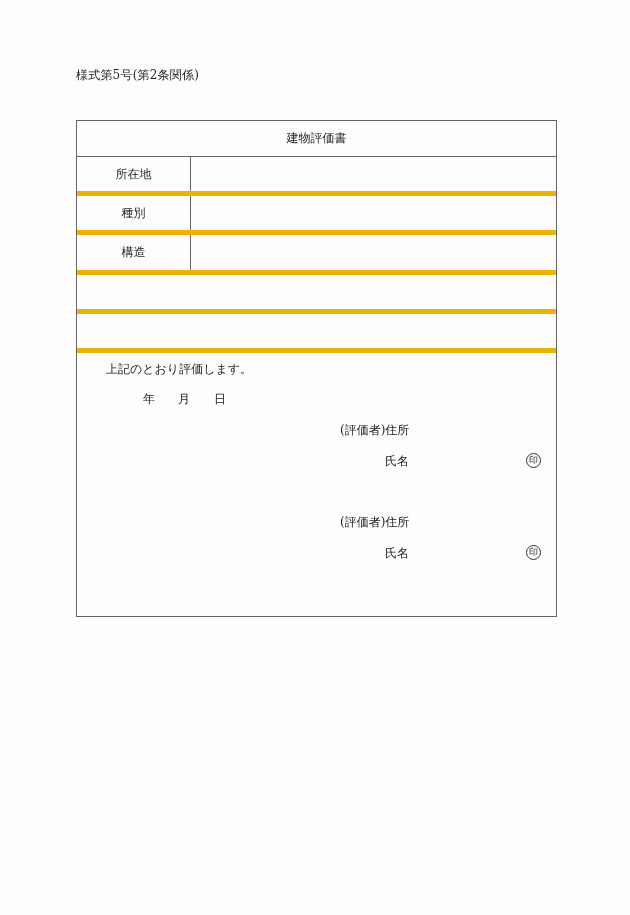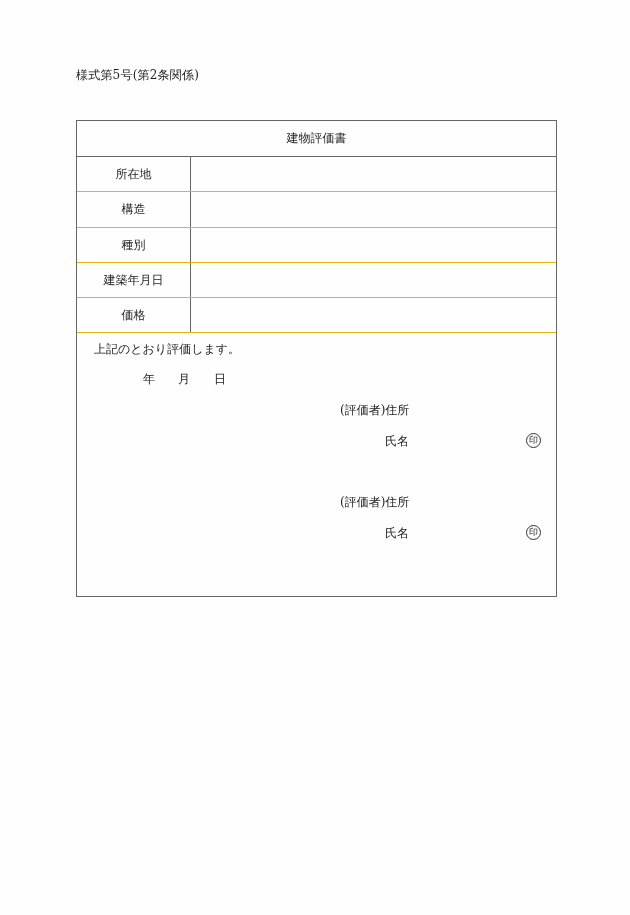--- a/index.html
+++ b/index.html
@@ -1,59 +1,57 @@
 <!DOCTYPE html>
 <html><head>
 <meta charset="utf-8">
 <style>
   html, body { margin:0; padding:0; background:#fefefe; }
   body { width:630px; height:915px; position:relative; overflow:hidden;
          font-family: "DejaVu Serif", "Liberation Serif", serif; color:#222; }
   .form-label { position:absolute; left:76px; top:67px; font-size:12px; letter-spacing:0.2px; }
   .sheet { position:absolute; left:76px; top:120px; width:479px; border:1px solid #666; }
   .title-row { height:35px; border-bottom:1px solid #666; display:flex; align-items:center; justify-content:center; font-size:12px; }
-  .row { display:flex; height:34px; border-bottom:1px solid #eab308;gap:48px; }
+  .row { display:flex; height:34px; border-bottom:5px solid #eab308;gap:48px; }
   .row .lbl { width:113px; border-right:1px solid #666; display:flex; align-items:center; justify-content:center; font-size:12px; }
   .row .val { flex:1; }
   .footer { position:relative; height:263px; font-size:12px; }
   .abs { position:absolute; white-space:nowrap; }
   .seal { display:inline-flex; width:13px; height:13px; border:1px solid #333; border-radius:50%;
           align-items:center; justify-content:center; font-size:9px; line-height:1; }
 </style>
 </head>
 <body>
 
 <div class="form-label">様式第5号(第2条関係)</div>
 
 <div class="sheet">
   <div class="title-row">建物評価書</div>
 
   <div class="row">
     <div class="lbl">所在地</div>
     <div class="val"></div>
   </div>
+  <div class="row">
+    <div class="lbl">種別</div>
+    <div class="val"></div>
+  </div>
   <div class="row" style="height:35px;">
     <div class="lbl">構造</div>
     <div class="val"></div>
   </div>
   <div class="row">
-    <div class="lbl">種別</div>
     <div class="val"></div>
   </div>
   <div class="row">
-    <div class="lbl">建築年月日</div>
-    <div class="val"></div>
-  </div>
-  <div class="row">
-    <div class="lbl">価格</div>
     <div class="val"></div>
   </div>
 
   <div class="footer">
-    <div class="abs" style="left:17px; top:8px;">上記のとおり評価します。</div>
+    <div class="abs" style="left:29px; top:8px;">上記のとおり評価します。</div>
 
     <div class="abs" style="left:66px; top:38px;">年</div>
     <div class="abs" style="left:101px; top:38px;">月</div>
     <div class="abs" style="left:137px; top:38px;">日</div>
 
     <div class="abs" style="left:263px; top:69px;">(評価者)住所</div>
     <div class="abs" style="left:308px; top:100px;">氏名</div>
     <div class="abs" style="left:449px; top:99px;">
       <span class="seal">印</span>
     </div>

